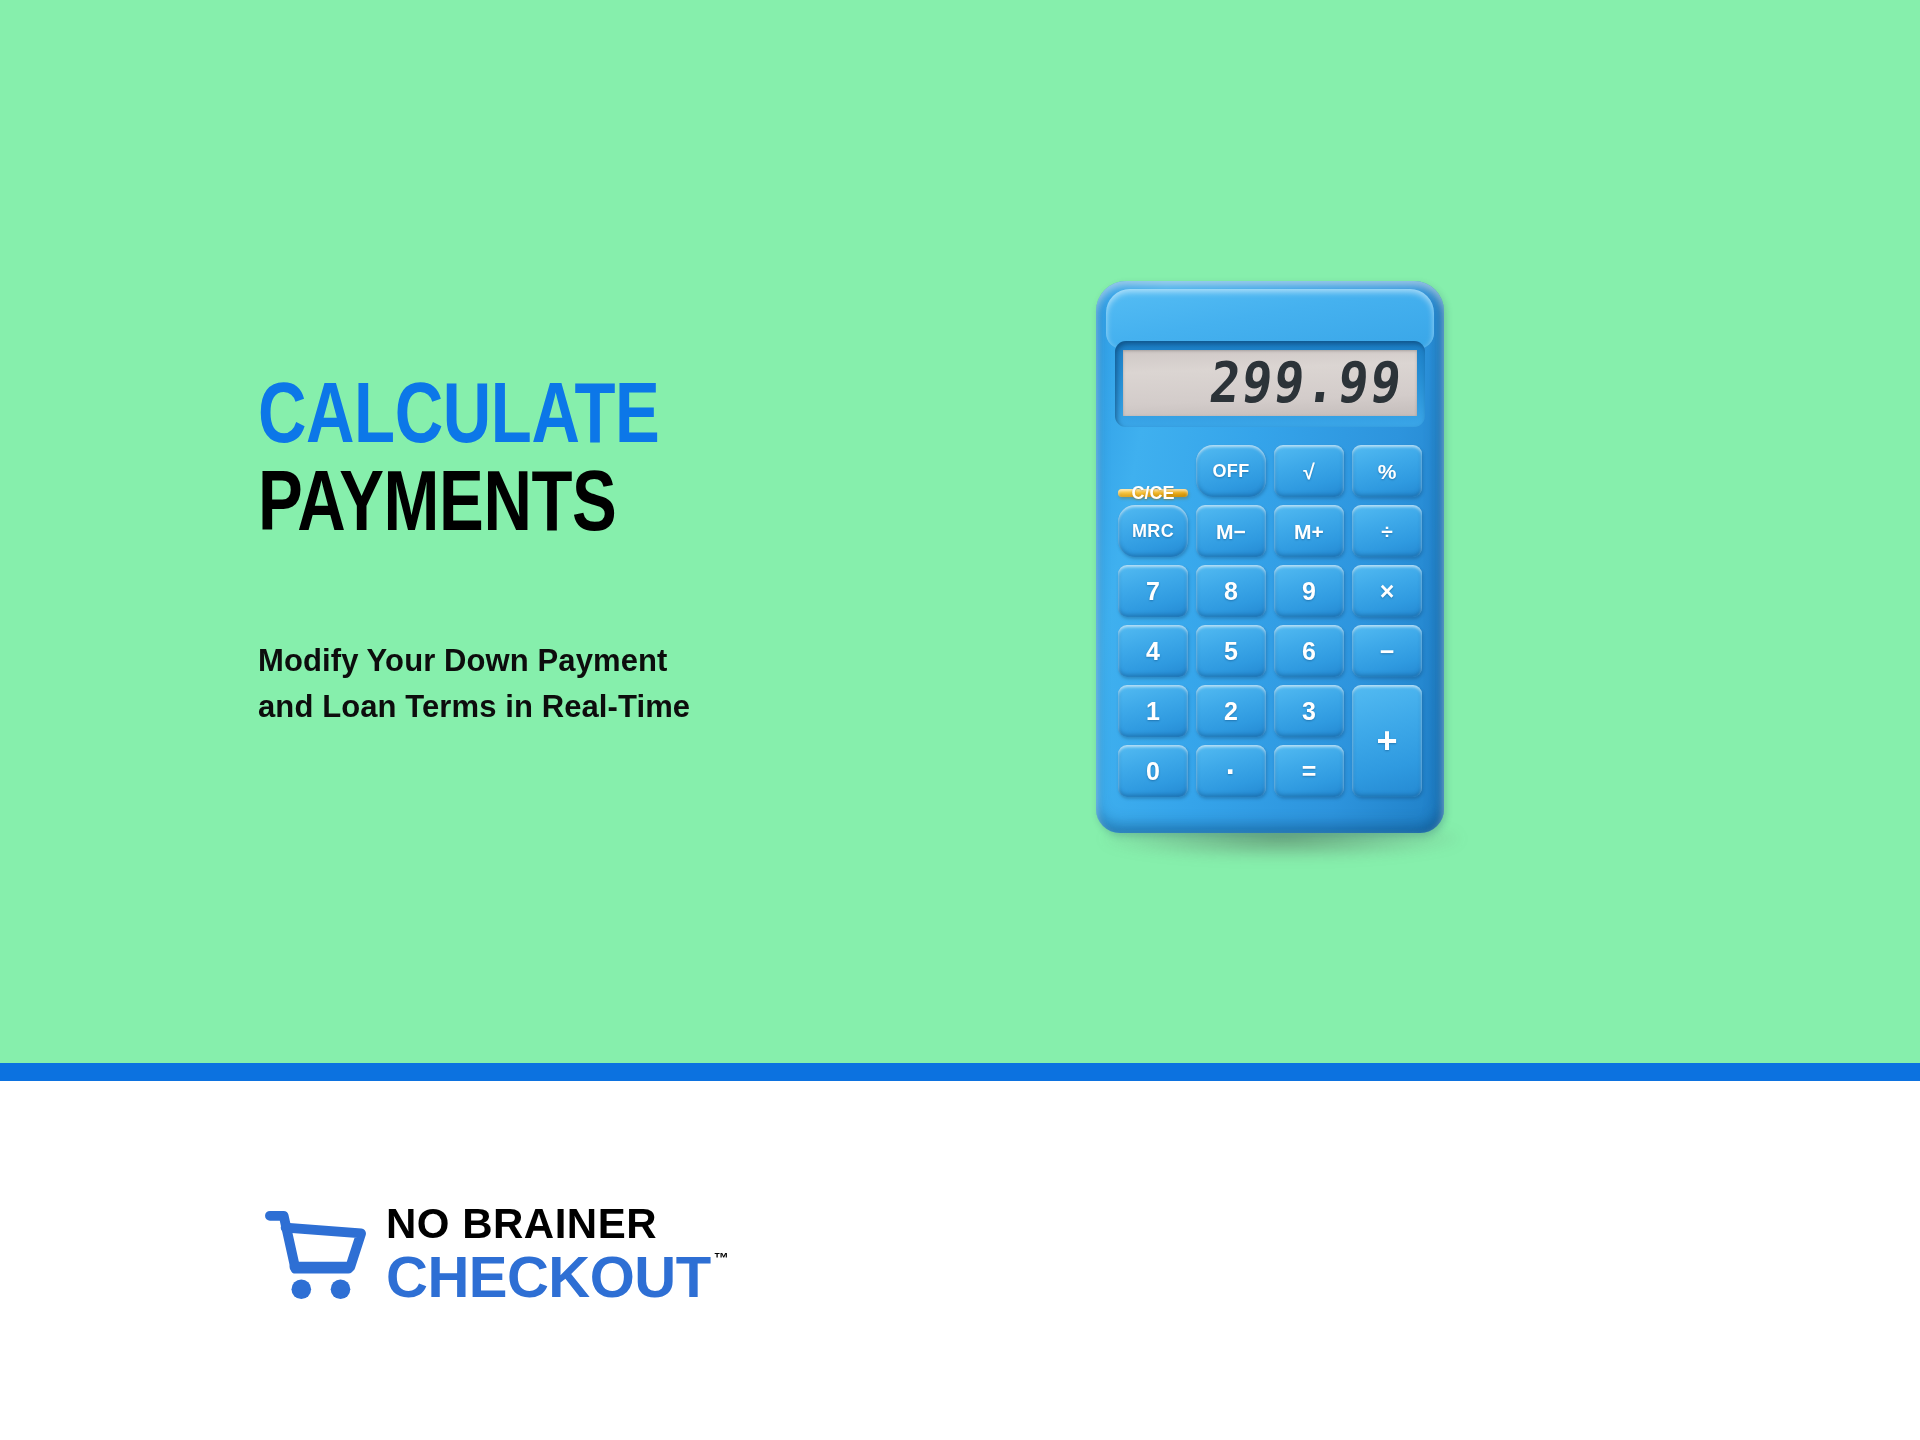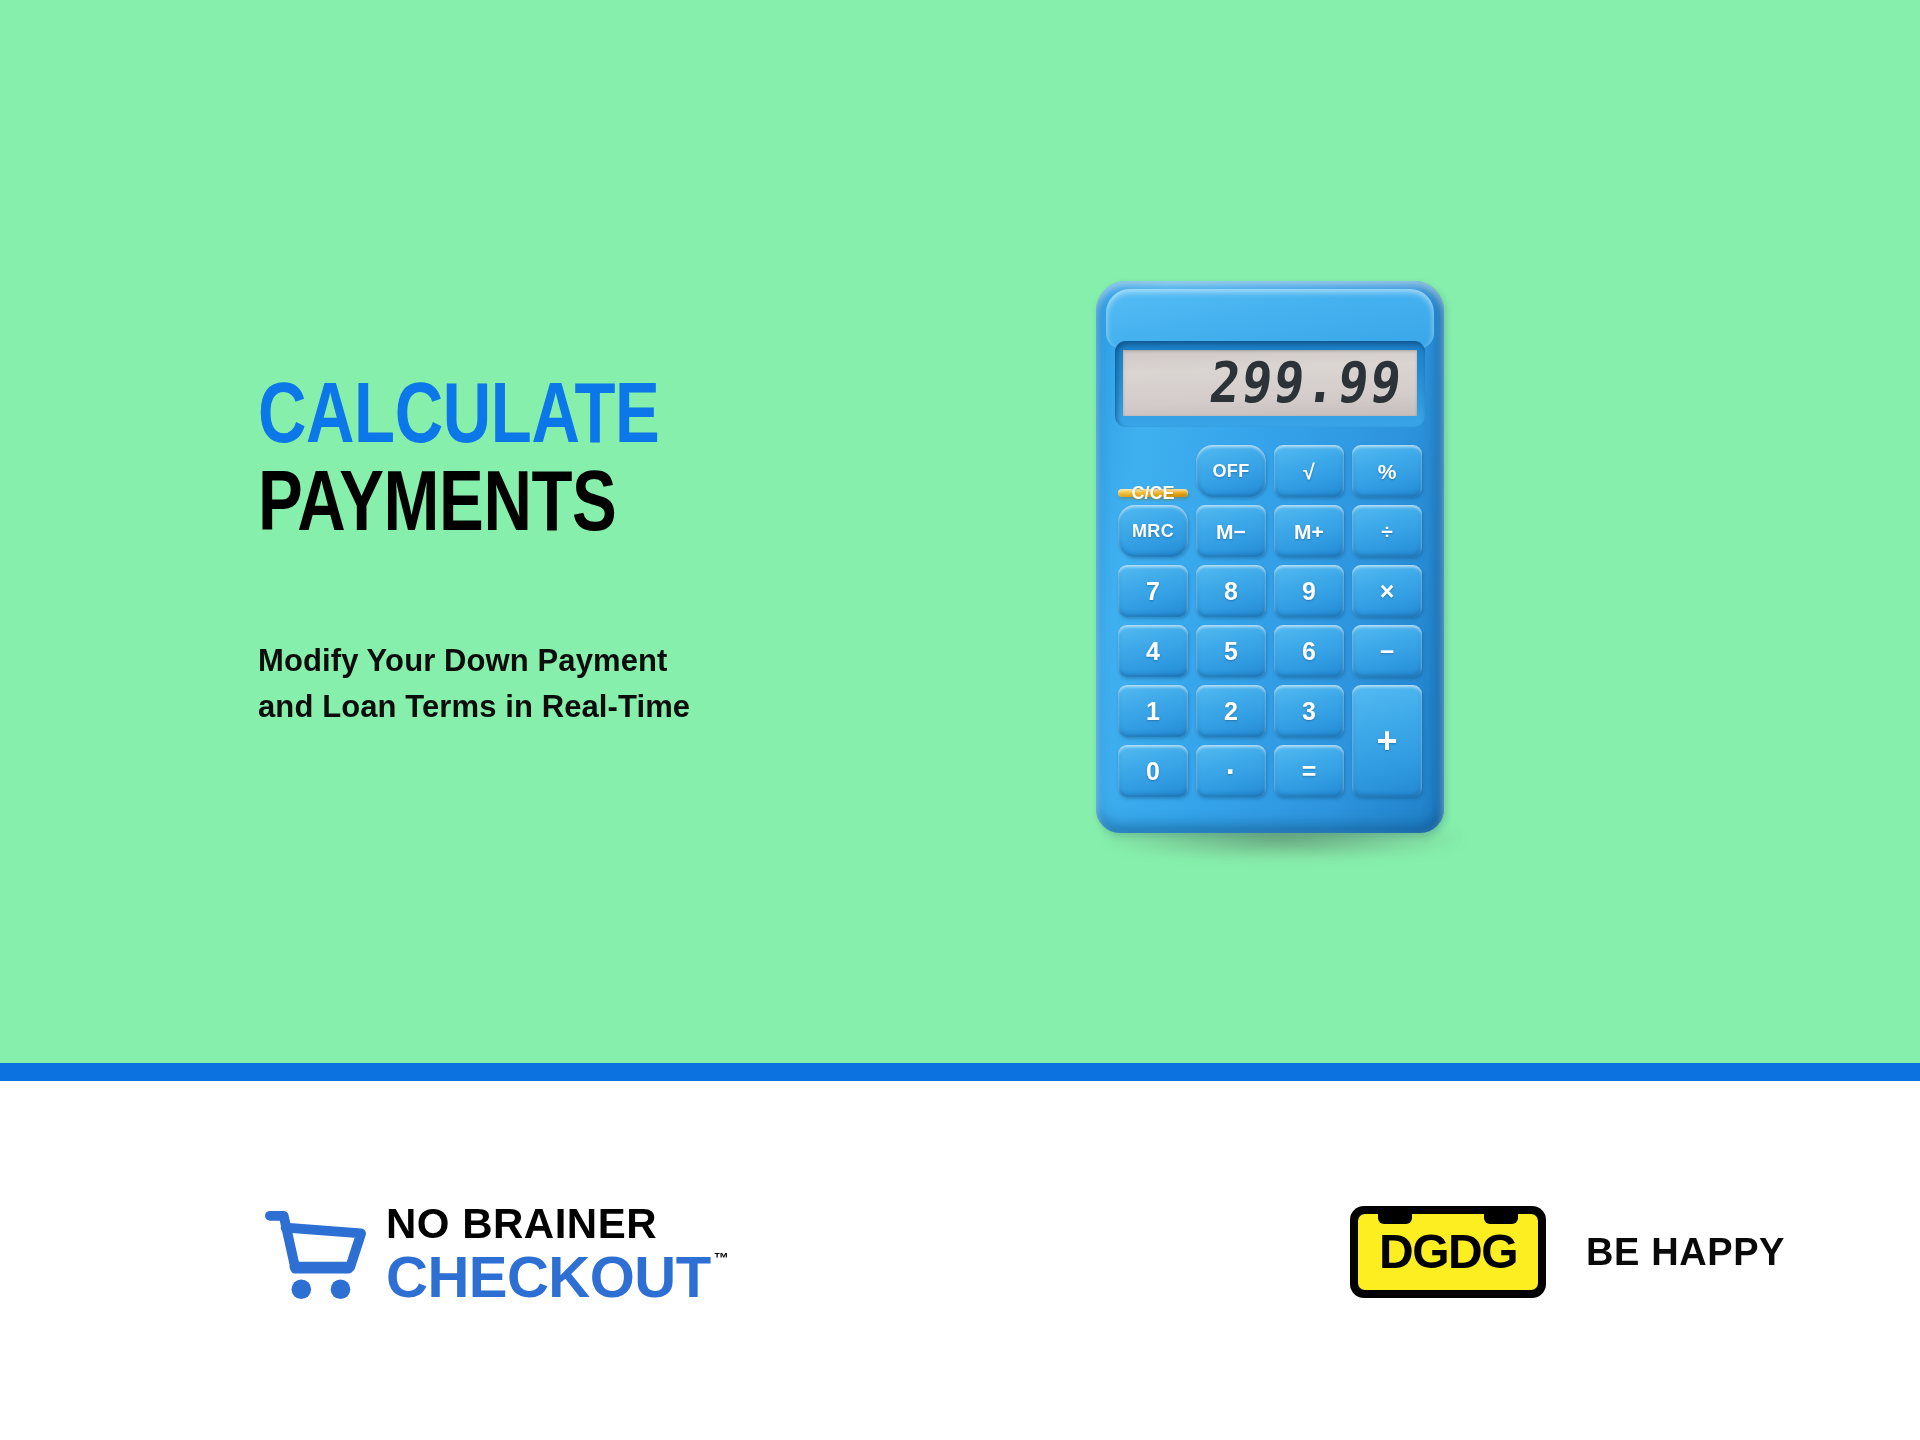--- a/index.html
+++ b/index.html
@@ -387,24 +387,14 @@
     </svg>
     <div id="nbc-wordmark">
       <div id="nbc-line-1">NO BRAINER</div>
       <div id="nbc-line-2-row">
         <div id="nbc-line-2">CHECKOUT</div>
         <div id="nbc-tm">™</div>
       </div>
     </div>
   </div>
 
-  <div id="dgdg-logo">
-    <div id="dgdg-plate">
-      <div id="dgdg-plate-inner">
-        <span id="dgdg-text">DGDG</span>
-      </div>
-      <div id="dgdg-notch-left"></div>
-      <div id="dgdg-notch-right"></div>
-    </div>
-    <div id="dgdg-tagline">BE HAPPY</div>
-  </div>
 
 </div>
 
 </body></html>

